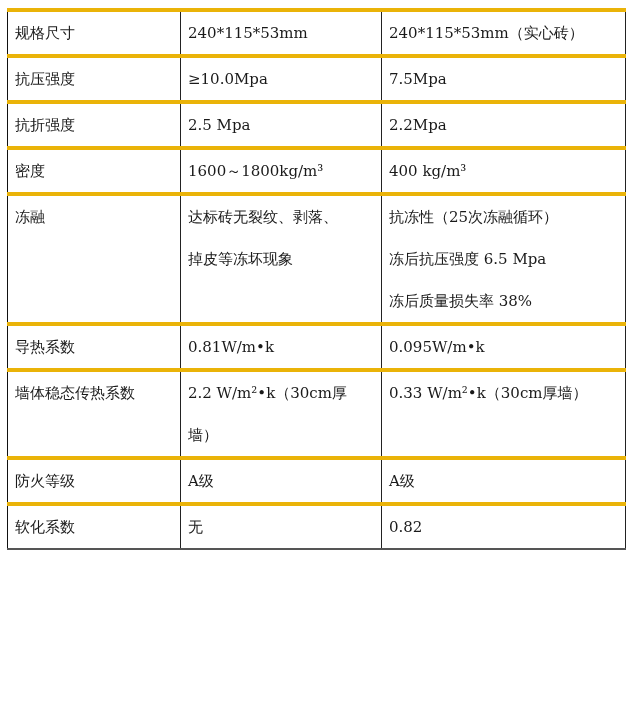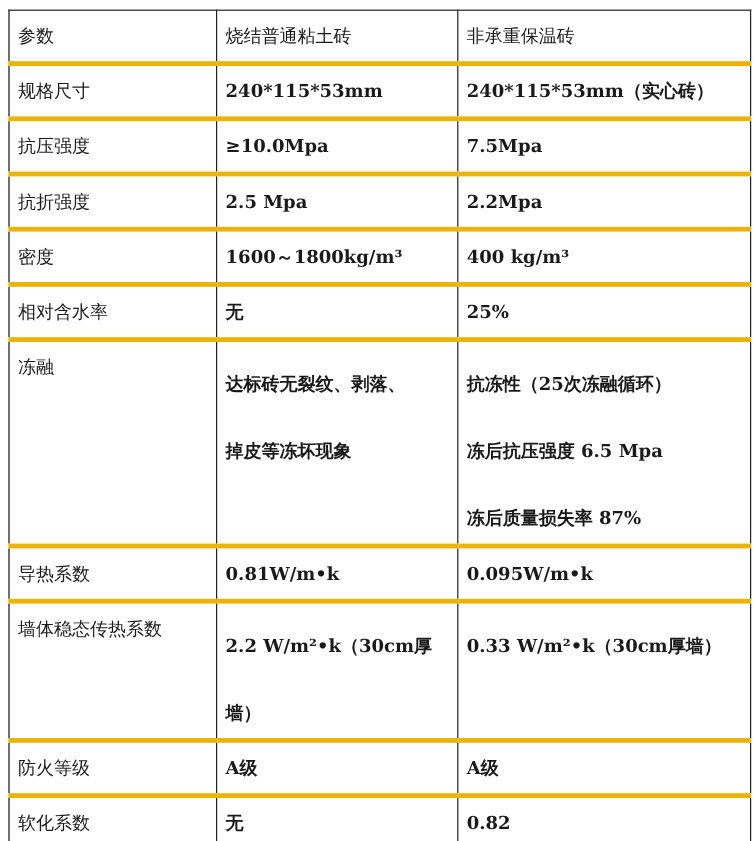--- a/index.html
+++ b/index.html
@@ -17,38 +17,33 @@
     line-height: 42px;
     white-space: nowrap;
     overflow: hidden;
   }
   table.spec tr.hline td { border-top: 4px solid #eab308; }
   table.spec tr td:first-child { border-left: 1px solid #111; }
   table.spec tr.last td { border-bottom: 2px solid #555; }
   col.c1 { width: 173px; }
   col.c2 { width: 201px; }
   col.c3 { width: 244px; }
-  .line { display: block; height: 42px; line-height: 42px; margin-top: 14px; }
-  .mono { font-family: "DejaVu Serif", "Liberation Serif", serif; font-weight: bold; }
+  .line { display: block; height: 42px; line-height: 42px; }
+  .mono { font-family: "DejaVu Serif", "Liberation Serif", serif; }
 </style>
 </head>
 <body>
 
 <table class="spec">
   <colgroup>
       <col class="c1">
       <col class="c2">
       <col class="c3">
     </colgroup>
   <tbody>
-    <tr style="height:42px">
-      <td>参数</td>
-      <td>烧结普通粘土砖</td>
-      <td>非承重保温砖</td>
-    </tr>
 
     <tr class="hline" style="height:42px">
       <td>规格尺寸</td>
       <td class="mono">240*115*53mm</td>
       <td class="mono">240*115*53mm（实心砖）</td>
     </tr>
     <tr class="hline" style="height:42px">
       <td>抗压强度</td>
       <td class="mono">≥10.0Mpa</td>
       <td class="mono">7.5Mpa</td>
@@ -56,36 +51,31 @@
     <tr class="hline" style="height:42px">
       <td>抗折强度</td>
       <td class="mono">2.5 Mpa</td>
       <td class="mono">2.2Mpa</td>
     </tr>
     <tr class="hline" style="height:42px">
       <td>密度</td>
       <td class="mono">1600～1800kg/m³</td>
       <td class="mono">400 kg/m³</td>
     </tr>
-    <tr class="hline" style="height:42px">
-      <td>相对含水率</td>
-      <td class="mono">无</td>
-      <td class="mono">25%</td>
-    </tr>
 
     <tr class="hline" style="height:128px">
       <td>冻融</td>
       <td class="mono">
         <span class="line">达标砖无裂纹、剥落、</span>
         <span class="line">掉皮等冻坏现象</span>
       </td>
       <td class="mono">
         <span class="line">抗冻性（25次冻融循环）</span>
         <span class="line">冻后抗压强度 6.5 Mpa</span>
-        <span class="line">冻后质量损失率 87%</span>
+        <span class="line">冻后质量损失率 38%</span>
       </td>
     </tr>
 
     <tr class="hline" style="height:42px">
       <td>导热系数</td>
       <td class="mono">0.81W/m•k</td>
       <td class="mono">0.095W/m•k</td>
     </tr>
 
     <tr class="hline" style="height:80px">

